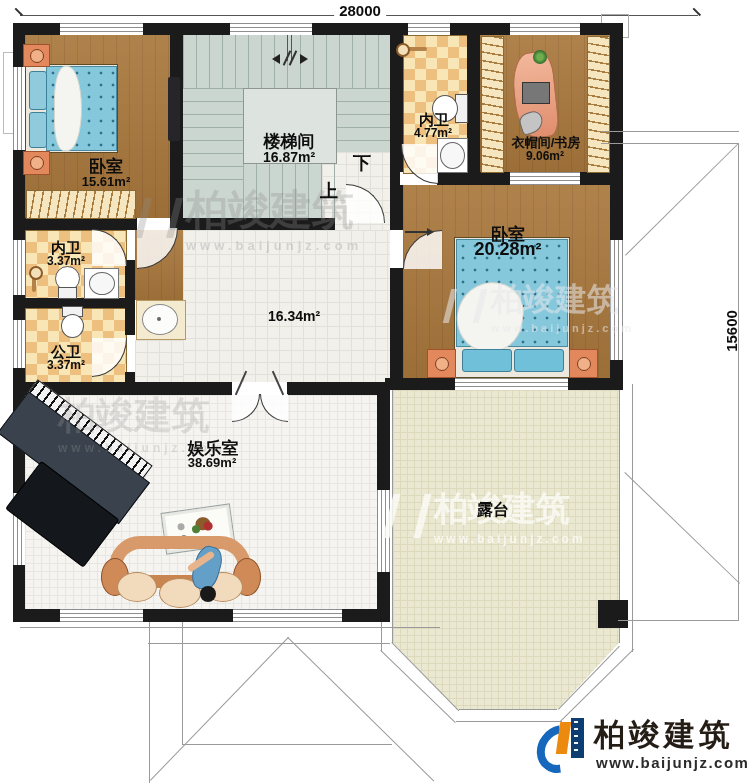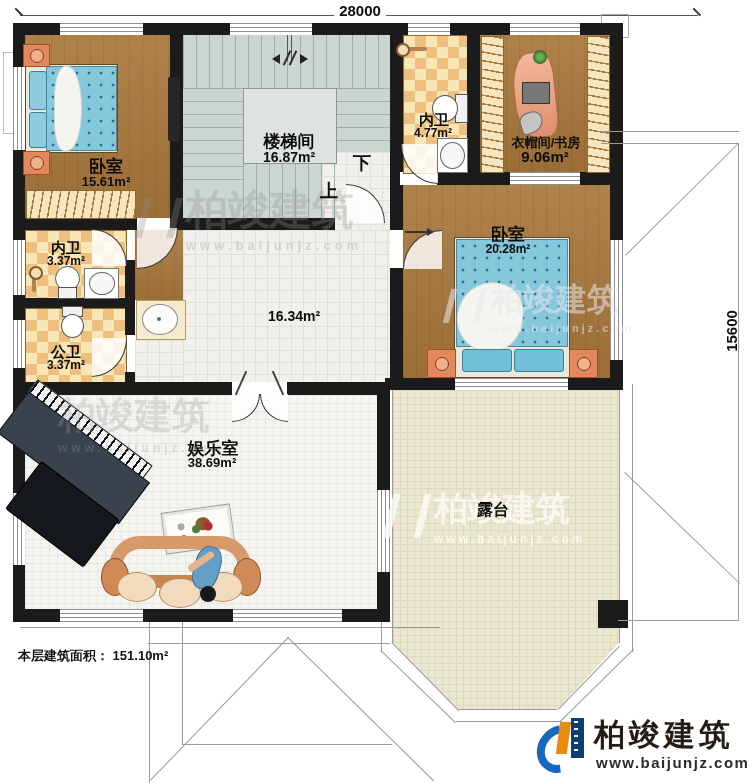--- a/index.html
+++ b/index.html
@@ -269,32 +269,31 @@
   <div class="lbl" style="left:106px;top:181px;font-size:13px">15.61m²</div>
   <div class="lbl" style="left:289px;top:141px;font-size:17px">楼梯间</div>
   <div class="lbl" style="left:289px;top:157px;font-size:14px">16.87m²</div>
   <div class="lbl" style="left:66px;top:247px;font-size:15px">内卫</div>
   <div class="lbl" style="left:66px;top:261px;font-size:12px">3.37m²</div>
   <div class="lbl" style="left:66px;top:351px;font-size:15px">公卫</div>
   <div class="lbl" style="left:66px;top:365px;font-size:12px">3.37m²</div>
   <div class="lbl" style="left:434px;top:119px;font-size:15px">内卫</div>
   <div class="lbl" style="left:433px;top:133px;font-size:12px">4.77m²</div>
   <div class="lbl" style="left:546px;top:142px;font-size:13px">衣帽间/书房</div>
-  <div class="lbl" style="left:545px;top:156px;font-size:15px">9.06m²</div>
+  <div class="lbl" style="left:545px;top:156px;font-size:12px">9.06m²</div>
   <div class="lbl" style="left:508px;top:234px;font-size:17px">卧室</div>
-  <div class="lbl" style="left:508px;top:249px;font-size:12px">20.28m²</div>
+  <div class="lbl" style="left:508px;top:249px;font-size:18px">20.28m²</div>
   <div class="lbl" style="left:294px;top:316px;font-size:14px">16.34m²</div>
   <div class="lbl" style="left:213px;top:448px;font-size:17px">娱乐室</div>
   <div class="lbl" style="left:212px;top:462px;font-size:13px">38.69m²</div>
   <div class="lbl" style="left:493px;top:510px;font-size:16px">露台</div>
   <div class="lbl" style="left:362px;top:163px;font-size:18px">下</div>
   <div class="lbl" style="left:329px;top:191px;font-size:18px">上</div>
 
   <div class="abs" style="left:18px;top:646px;font-weight:700;font-size:13px;color:#111;line-height:1.5">
-    <div>本层建筑面积： 151.10m²</div>
   </div>
 
 
   <div class="abs" style="left:538px;top:712px;width:212px;height:70px">
     <div class="abs" style="left:0;top:12px;width:44px;height:50px;border:8px solid #1668bc;border-color:transparent transparent #1668bc #1668bc;border-radius:50%;transform:rotate(38deg);box-sizing:border-box"></div>
     <div class="abs" style="left:20px;top:10px;width:11px;height:32px;background:#ec8a10;transform:skewX(-8deg)"></div>
     <div class="abs" style="left:33px;top:6px;width:13px;height:40px;background:#0c3e72;background-image:repeating-linear-gradient(to bottom,rgba(255,255,255,.95) 0 2px,transparent 2px 7px);background-size:4px 34px;background-repeat:no-repeat;background-position:3px 3px"></div>
     <div class="abs" style="left:56px;top:2px;font-size:31px;font-weight:800;letter-spacing:4px;color:#241d15">柏竣建筑</div>
     <div class="abs" style="left:58px;top:42px;font-size:15px;font-weight:700;letter-spacing:1.5px;color:#2b2b2b">www.baijunjz.com</div>
   </div>

